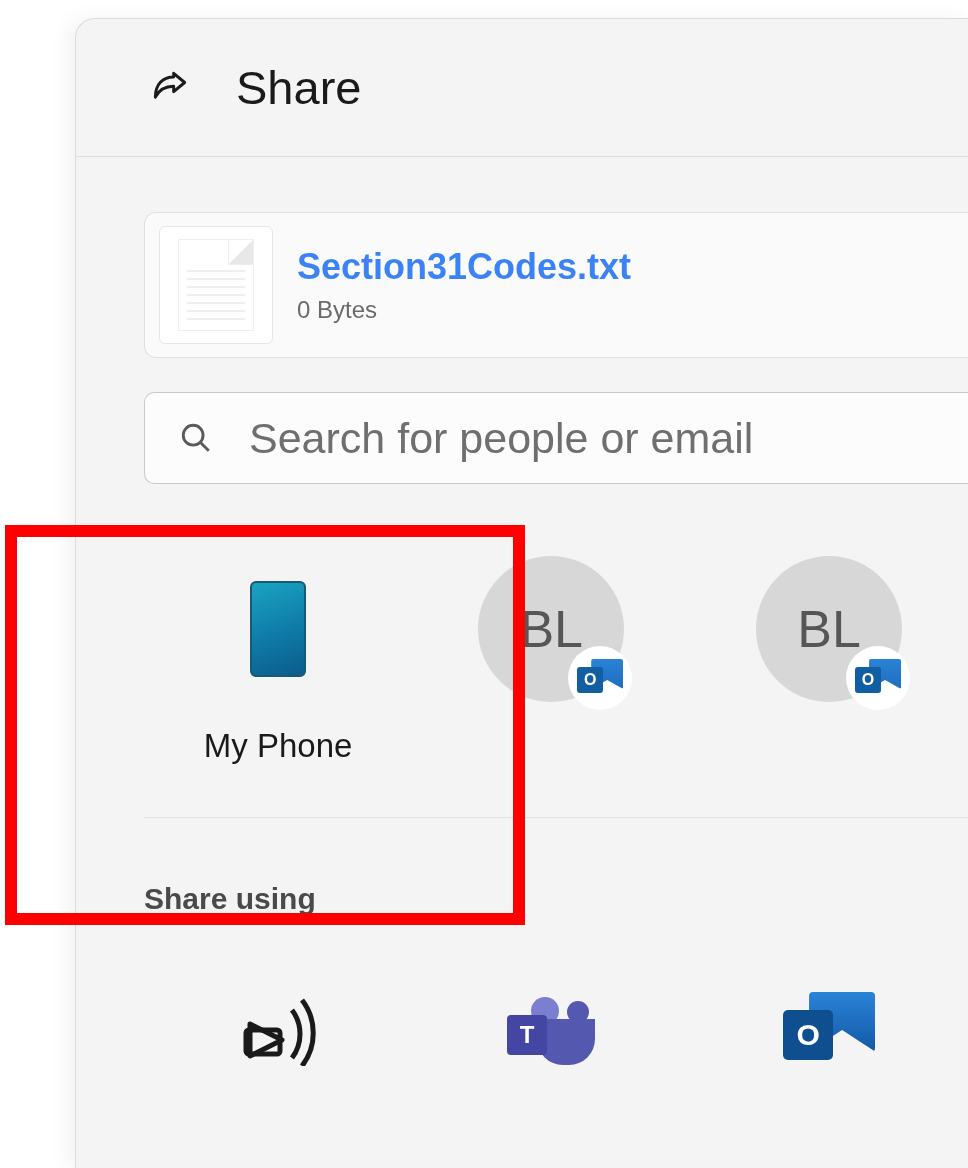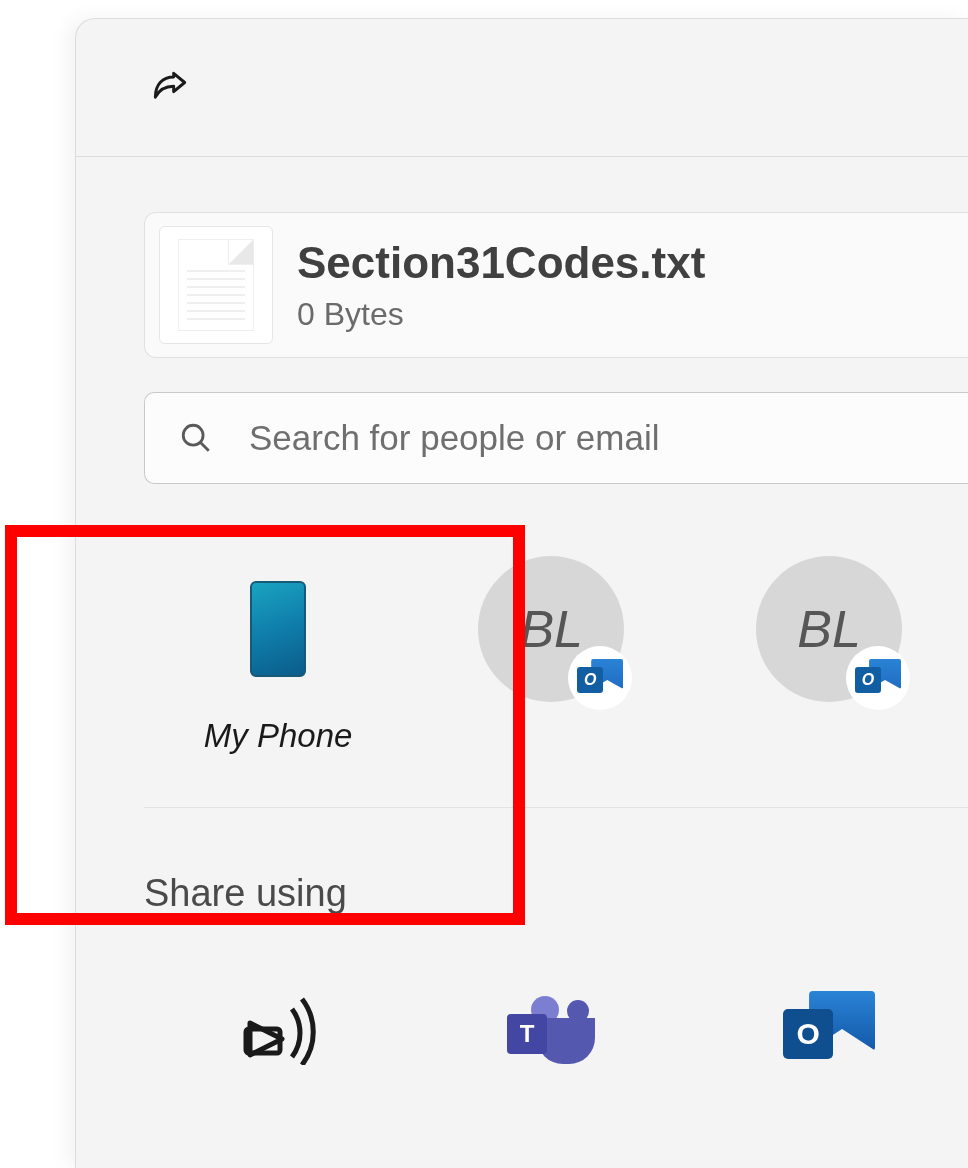--- a/index.html
+++ b/index.html
@@ -83,41 +83,41 @@
       border-bottom:1px solid #eee;
     }
     .file-thumb-inner::after {
       content:"";
       position:absolute;
       left:8px; right:8px;
       top:30px; bottom:8px;
       background: repeating-linear-gradient(#efefef 0, #efefef 2px, transparent 2px, transparent 8px);
     }
     .file-meta { display:flex; flex-direction:column; gap: 8px; }
-    .file-name { font-size: 44px; font-weight: 600; color: #404040; text-align: right; }
-    .file-size { font-size: 32px; color: #6b6b6b; }
+    .file-name { font-size: 36px; font-weight: 600; color: #3b82f6; text-align: right; }
+    .file-size { font-size: 24px; color: #6b6b6b; }
 
     .search-box {
       margin-top: 34px;
       background: #fcfcfc;
       border: 1px solid #c9c9c9;
       border-right: none;
       border-radius: 10px;
       border-top-right-radius: 0;
       border-bottom-right-radius: 0;
       height: 92px;
       display:flex;
       align-items:center;
       padding-left: 34px;
       gap: 36px;
     }
     .search-box input {
       border: none;
       background: transparent;
-      font-size: 35px;
+      font-size: 43px;
       color: #333;
       outline: none;
       width: 100%;
       font-family: inherit;
     }
     .search-box input::placeholder { color: #6f6f6f; }
     .search-icon svg { width: 34px; height: 34px; display:block; }
 
     .targets-row {
       margin-top: 72px;
@@ -128,21 +128,20 @@
       border-bottom: 1px solid #e2e2e2;
       padding-bottom: 48px;
     }
     .target {
       width: 290px;
       display: flex;
       flex-direction: column;
       align-items: center;
       text-align: center;
       cursor: pointer;
-      font-style: italic;
     }
     .target:first-child { width: 280px; }
     .target-icon-wrap {
       width: 146px; height: 146px;
       display:flex; align-items:center; justify-content:center;
       position: relative;
     }
     .phone-rect {
       width: 56px; height: 96px;
       border-radius: 6px;
@@ -179,30 +178,30 @@
       border-radius: 2px;
     }
     .outlook-glyph .front {
       position:absolute; left:0; top:8px; width:26px; height:26px;
       background:#115ea3;
       border-radius:3px;
       display:flex; align-items:center; justify-content:center;
       color:#fff; font-size:16px; font-weight:700;
     }
     .target-label {
-      margin-top: 12px;
+      margin-top: 22px;
       font-size: 33px;
       color: #1a1a1a;
       line-height: 1.35;
       max-width: 230px;
     }
     .share-using-title {
       margin-top: 64px;
-      font-size: 38px;
-      font-weight: 400;
+      font-size: 30px;
+      font-weight: 700;
       color: #4a4a4a;
     }
     .apps-row {
       margin-top: 76px;
       display: flex;
       gap: 0;
     }
     .app {
       width: 290px;
       display:flex; align-items:center; justify-content:center;
@@ -267,20 +266,21 @@
 </head>
 <body>
 
 <div class="panel">
   <div class="header">
     <span class="share-icon">
       <svg viewBox="0 0 24 24" fill="none" stroke="#1a1a1a" stroke-width="1.6">
         <path d="M14 4l6 5-6 5V11c-5 0-8 2-10 6 0-7 4-11 10-11V4z" stroke-linejoin="round"></path>
       </svg>
     </span>
+    <div class="header-title">Share</div>
   </div>
 
   <div class="content">
 
     <div class="file-card">
       <div class="file-thumb">
         <div class="file-thumb-inner"></div>
       </div>
       <div class="file-meta">
         <div class="file-name">Section31Codes.txt</div>

